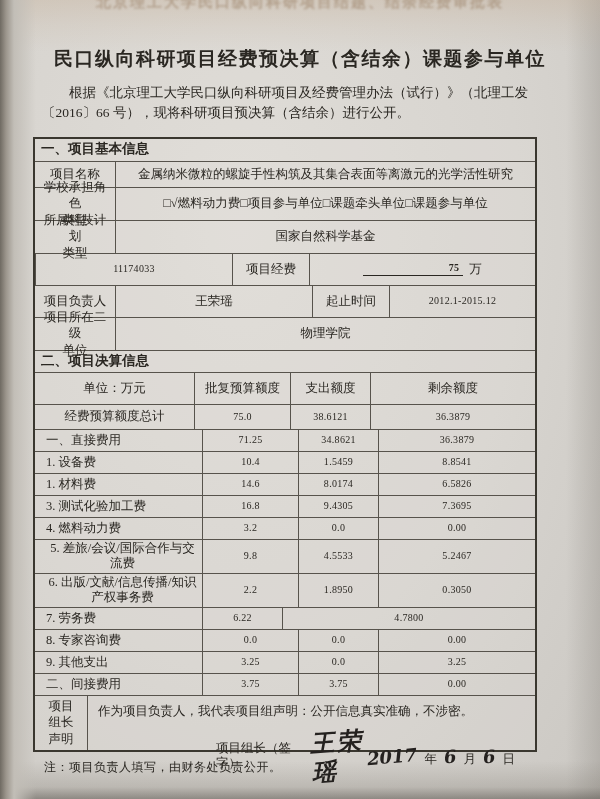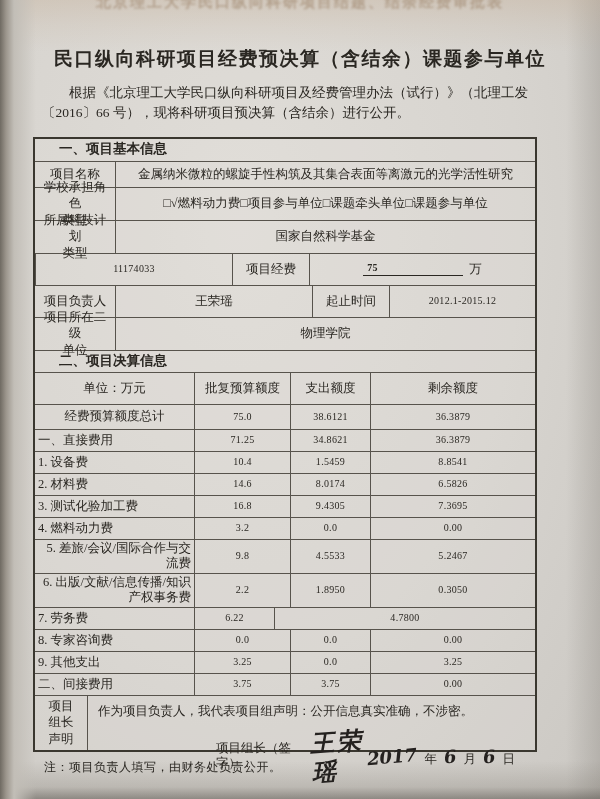--- a/index.html
+++ b/index.html
@@ -25,26 +25,26 @@
     margin:13px 0 0 33px;width:504px;box-sizing:border-box;
     border:2px solid #3a372f;font-size:12.5px;line-height:1.2;
     background:rgba(226,224,220,.25);
   }
   .row{display:flex;align-items:stretch;border-top:1px solid #57534c;}
   .row.first{border-top:none;}
   .c{display:flex;align-items:center;justify-content:center;text-align:center;
      box-sizing:border-box;border-left:1px solid #57534c;padding:1px 3px;min-width:0;}
   .c.nb{border-left:none;}
   .c.grow{flex:1;}
-  .c.left{justify-content:flex-start;text-align:right;}
+  .c.left{justify-content:flex-start;text-align:center;margin-left:8px;}
   .sechead{font-family:"Liberation Sans",sans-serif;font-weight:bold;font-size:13.5px;
-     justify-content:flex-start;padding-left:24px;}
+     justify-content:flex-start;padding-left:6px;}
   .stack{display:block;line-height:1.3;}
   .num{font-family:"Liberation Serif",serif;font-size:10px;letter-spacing:.3px;}
-  .uline{display:inline-block;min-width:92px;border-bottom:1px solid #2a2722;text-align:left;padding:0 4px 1px;font-weight:bold;}
+  .uline{display:inline-block;min-width:92px;border-bottom:1px solid #2a2722;text-align:right;padding:0 4px 1px;font-weight:bold;}
   .declbody{flex:1;display:block;padding:8px 10px 2px;text-align:left;}
   .declsign{display:flex;align-items:center;margin-top:9px;}
   .signlabel{margin-left:118px;}
   .hand{font-family:"DejaVu Serif",serif;font-style:italic;font-weight:bold;color:#24211f;}
   .signature{font-size:24px;margin-left:16px;transform:rotate(-4deg);letter-spacing:3px;}
   .dgroup{margin-left:auto;display:flex;align-items:baseline;gap:7px;padding-right:10px;}
   .dnum{font-size:18px;transform:rotate(-5deg);}
   .footnote{margin:7px 0 0 44px;font-size:12px;letter-spacing:.5px;}
 </style>
 </head>
@@ -138,21 +138,21 @@
     </div>
 
     <div class="row" style="height:21px">
       <div class="c nb left" style="width:159px">1. 设备费</div>
       <div class="c num" style="width:96px">10.4</div>
       <div class="c num" style="width:80px">1.5459</div>
       <div class="c grow num">8.8541</div>
     </div>
 
     <div class="row" style="height:21px">
-      <div class="c nb left" style="width:159px">2. 材料费</div>
+      <div class="c nb left" style="width:159px">1. 材料费</div>
       <div class="c num" style="width:96px">14.6</div>
       <div class="c num" style="width:80px">8.0174</div>
       <div class="c grow num">6.5826</div>
     </div>
 
     <div class="row" style="height:21px">
       <div class="c nb left" style="width:159px">3. 测试化验加工费</div>
       <div class="c num" style="width:96px">16.8</div>
       <div class="c num" style="width:80px">9.4305</div>
       <div class="c grow num">7.3695</div>

